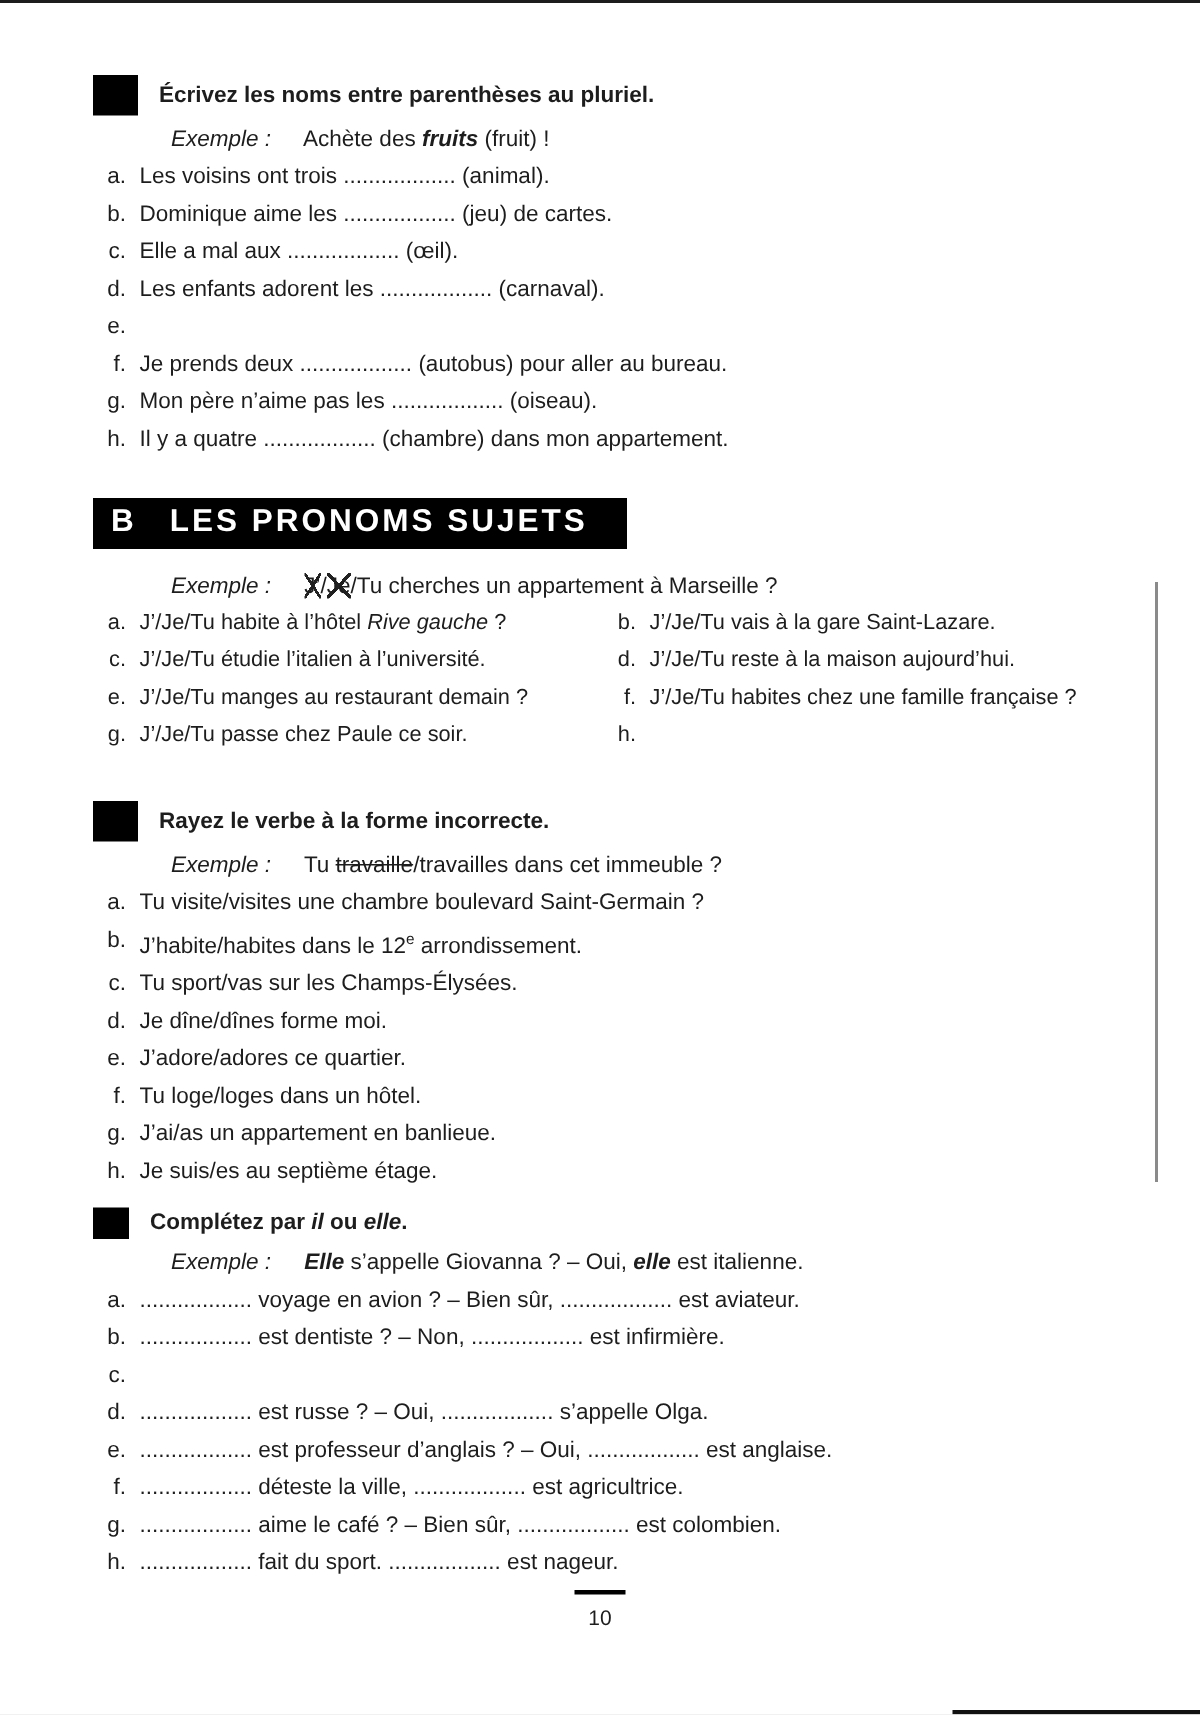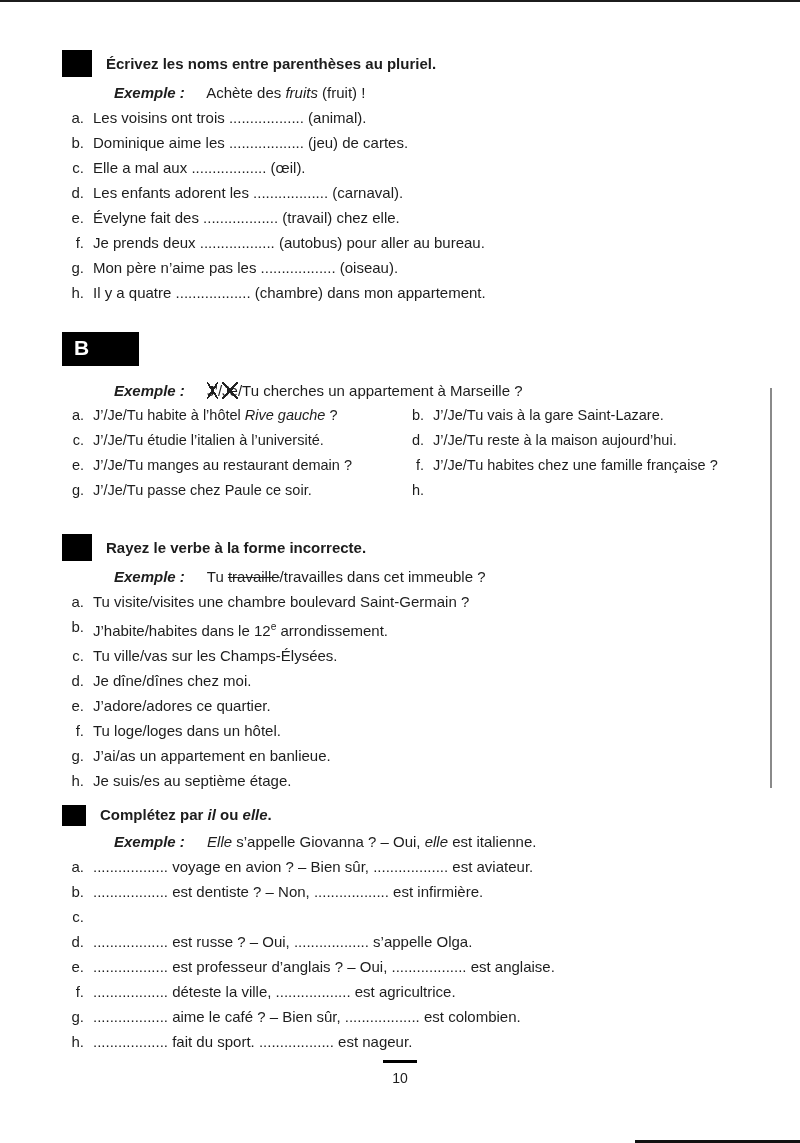--- a/index.html
+++ b/index.html
@@ -18,21 +18,21 @@
   .artifact-top{position:absolute;top:0;left:0;width:100%;height:2px;background:#1c1c1c;}
   .artifact-right{position:absolute;top:388px;right:28px;width:2px;height:400px;background:#8a8a8a;}
   .artifact-bottom{position:absolute;bottom:0;right:0;width:165px;height:3px;background:#111;}
 
   .ex-header{display:flex;align-items:center;margin-bottom:6px;}
   .num-block{width:30px;height:27px;background:#000;flex:none;margin-right:14px;}
   .num-block.small{width:24px;height:21px;}
   .ex-title{font-weight:bold;line-height:22px;}
 
   .example{margin:0 0 6px 52px;line-height:19px;}
-  .ex-label{font-style:italic;font-weight:bold;margin-right:18px;}
+  .ex-label{font-style:italic;font-weight:normal;margin-right:18px;}
 
   .items{margin:0;}
   .item{display:flex;line-height:19px;margin-bottom:6px;white-space:nowrap;}
   .letter{width:22px;text-align:right;margin-right:9px;flex:none;}
 
   .two-col{display:grid;grid-template-columns:340px auto;}
   .two-col .item{font-size:14.5px;}
 
   .section-bar{
     display:inline-flex;align-items:baseline;
@@ -42,21 +42,21 @@
     margin:24px 0 15px 0;
   }
   .section-bar .sec-letter{margin-right:22px;}
 
   .gap-ex3{margin-top:28px;}
   .gap-ex4{margin-top:14px;}
   .ex4 .item{margin-bottom:6px;}
 
   
   .seg-i{font-style:italic;}
-  .seg-bi{font-style:italic;font-weight:normal;}
+  .seg-bi{font-style:italic;font-weight:bold;}
   .seg-st{text-decoration:line-through;}
   .seg-sup{vertical-align:super;font-size:0.68em;}
   .seg-x{
     background-image:
       linear-gradient(to top right, transparent 45%, #222 45%, #222 55%, transparent 55%),
       linear-gradient(to bottom right, transparent 45%, #222 45%, #222 55%, transparent 55%);
   }
 
   .footer{position:absolute;top:1060px;left:0;right:0;text-align:center;}
   .footer-rule{width:34px;height:3px;background:#000;margin:0 auto 7px auto;}
@@ -92,40 +92,40 @@
       <div class="item">
           <span class="letter">c.</span>
           <span>Elle a mal aux .................. (œil).</span>
         </div>
       <div class="item">
           <span class="letter">d.</span>
           <span>Les enfants adorent les .................. (carnaval).</span>
         </div>
       <div class="item">
           <span class="letter">e.</span>
-          <span>Évelyne fait des .................. (travail) chez elle.</span>
         </div>
       <div class="item">
           <span class="letter">f.</span>
           <span>Je prends deux .................. (autobus) pour aller au bureau.</span>
         </div>
       <div class="item">
           <span class="letter">g.</span>
           <span>Mon père n’aime pas les .................. (oiseau).</span>
         </div>
       <div class="item">
           <span class="letter">h.</span>
           <span>Il y a quatre .................. (chambre) dans mon appartement.</span>
         </div>
     </div>
   </section>
 
   
   <div class="section-bar">
     <span class="sec-letter">B</span>
+    <span>LES PRONOMS SUJETS</span>
   </div>
 
   
   <section>
     <div class="example">
       <span class="ex-label">Exemple :</span>
       <span><span class="seg-x">J’</span><span>/</span><span class="seg-x">Je</span><span>/Tu cherches un appartement à Marseille ?</span></span>
     </div>
     <div class="items two-col">
       <div class="item">
@@ -176,25 +176,25 @@
       <div class="item">
           <span class="letter">a.</span>
           <span>Tu visite/visites une chambre boulevard Saint-Germain ?</span>
         </div>
       <div class="item">
           <span class="letter">b.</span>
           <span><span>J’habite/habites dans le 12</span><span class="seg-sup">e</span><span> arrondissement.</span></span>
         </div>
       <div class="item">
           <span class="letter">c.</span>
-          <span>Tu ville/vas sur les Champs-Élysées.</span>
-        </div>
-      <div class="item">
-          <span class="letter">d.</span>
-          <span>Je dîne/dînes chez moi.</span>
+          <span>Tu sport/vas sur les Champs-Élysées.</span>
+        </div>
+      <div class="item">
+          <span class="letter">d.</span>
+          <span>Je dîne/dînes forme moi.</span>
         </div>
       <div class="item">
           <span class="letter">e.</span>
           <span>J’adore/adores ce quartier.</span>
         </div>
       <div class="item">
           <span class="letter">f.</span>
           <span>Tu loge/loges dans un hôtel.</span>
         </div>
       <div class="item">

